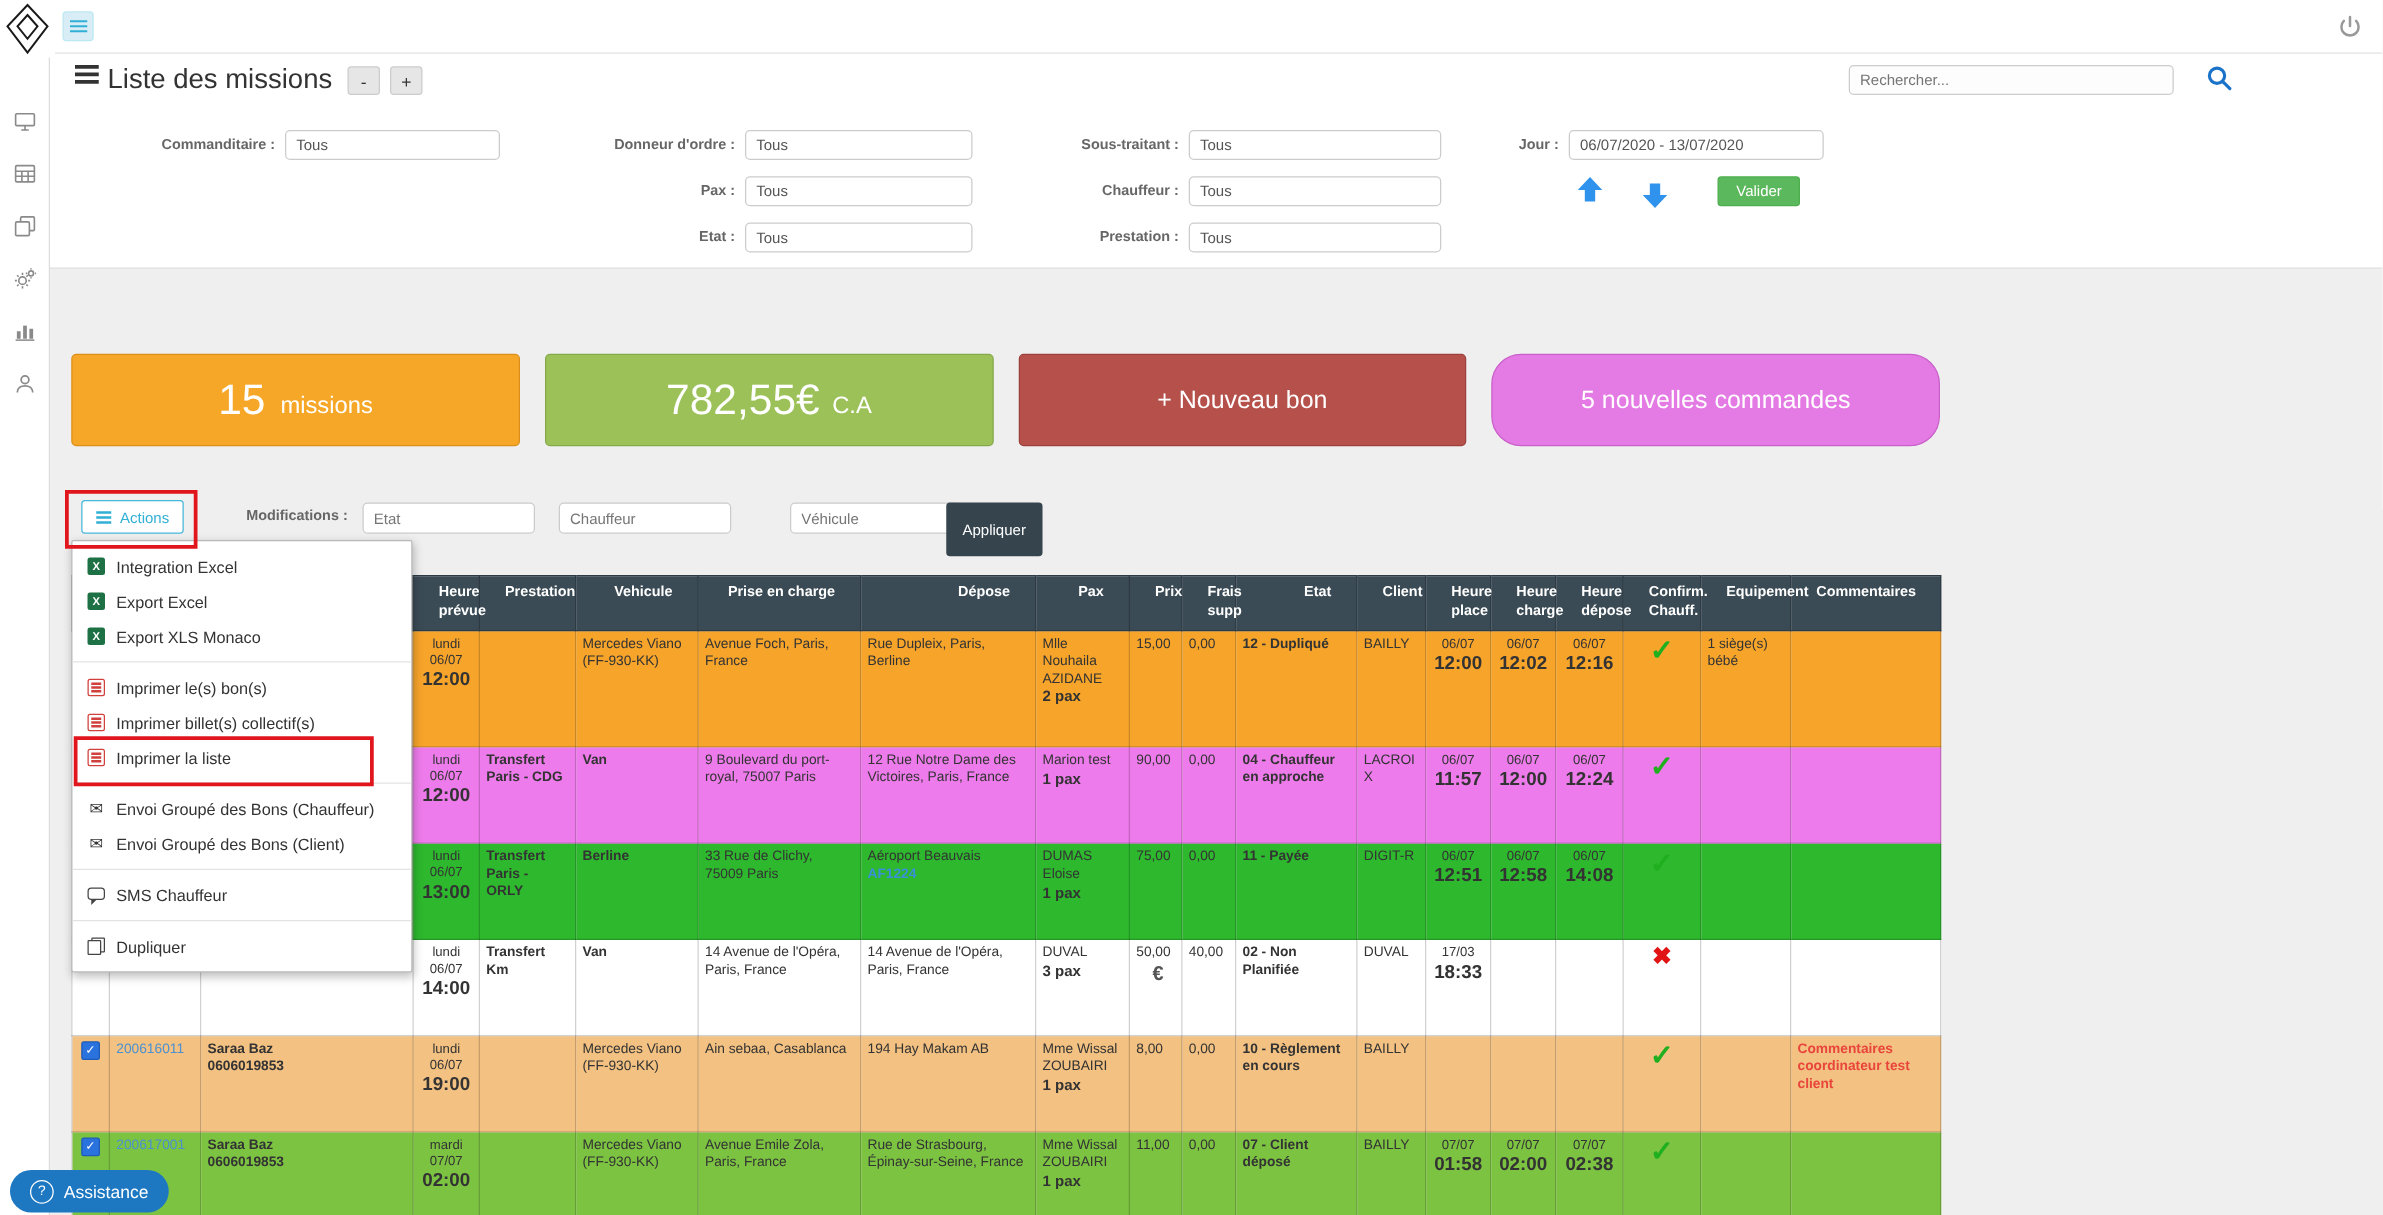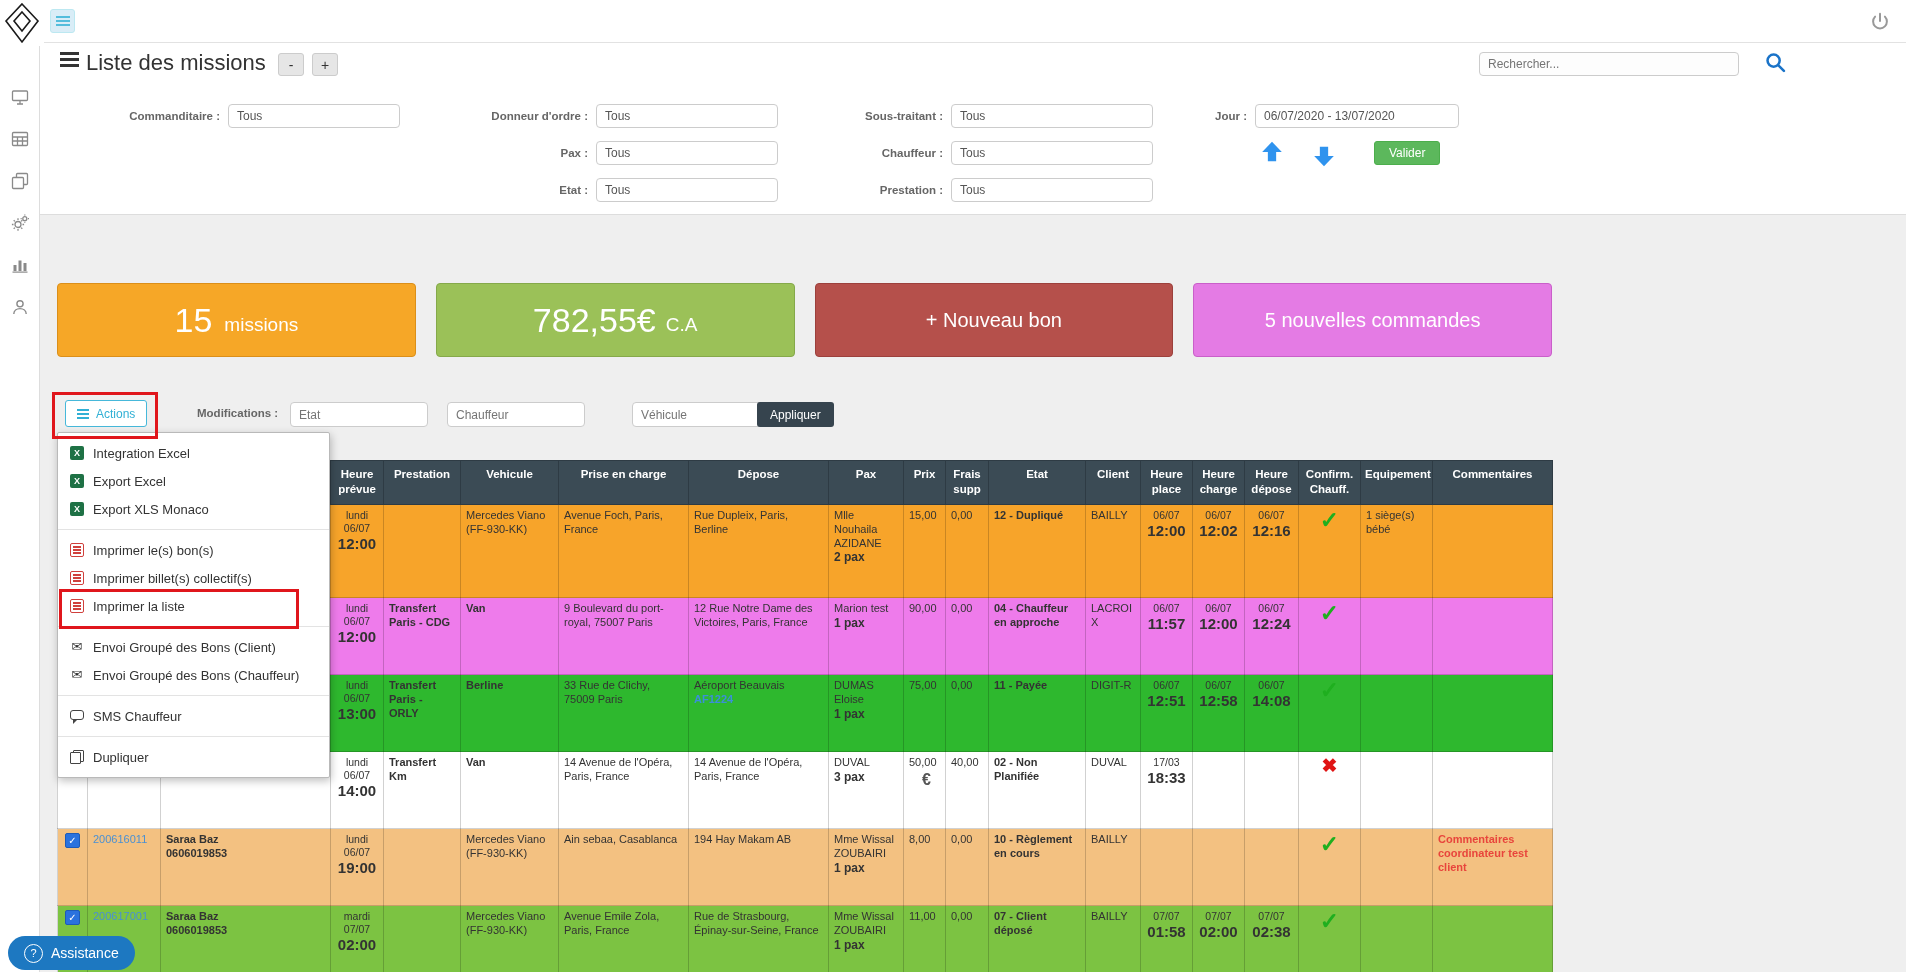--- a/index.html
+++ b/index.html
@@ -45,25 +45,25 @@
   .card{flex:1;height:72px;border-radius:4px;border:1px solid rgba(0,0,0,.18);display:flex;align-items:center;justify-content:center;color:#fff;cursor:pointer;gap:10px}
   .card-big{font-size:34px}
   .card-small{font-size:19px;align-self:center;margin-top:10px}
   .card-mid{font-size:20px}
   
   .actions-btn{position:absolute;left:65px;top:400px;height:27px;z-index:6;background:#fff;border:1px solid #46b8da;color:#31b0d5;border-radius:3px;font-size:12px;display:flex;align-items:center;gap:7px;padding:0 11px;cursor:pointer}
   .bars-sm{display:inline-block;width:12px;height:2px;background:#31b0d5;box-shadow:0 4px 0 #31b0d5,0 8px 0 #31b0d5;margin-top:-8px}
   .mod-label{position:absolute;left:197px;top:407px;z-index:6;font-size:11.5px;font-weight:bold;color:#666}
   .mod-input{position:absolute;top:402px;width:120px;height:23px;z-index:6;border:1px solid #ccc;border-radius:4px;padding:0 8px;font-size:12px;color:#555;background:#fff}
   #mod-etat{left:290px} #mod-chauffeur{left:447px} #mod-vehicule{left:632px}
-  .appliquer-btn{position:absolute;left:757px;top:402px;height:25px;z-index:6;background:#36444e;color:#fff;border:none;border-radius:3px;font-size:12px;padding:0 13px;cursor:pointer}
+  .appliquer-btn{position:absolute;left:757px;top:402px;height:43px;z-index:6;background:#36444e;color:#fff;border:none;border-radius:3px;font-size:12px;padding:0 13px;cursor:pointer}
   
   .tbl-wrap{position:absolute;left:57px;top:460px;z-index:3}
   table.missions{border-collapse:collapse;table-layout:fixed;width:1495px;background:#fff}
-  table.missions th{background:#3b4b55;color:#fff;font-size:11.5px;font-weight:bold;text-align:center;vertical-align:top;padding:6px 4px;border:1px solid #2e3b44;height:44px;box-sizing:border-box;line-height:1.3}
+  table.missions th{background:#3b4b55;color:#fff;font-size:11.5px;font-weight:bold;text-align:right;vertical-align:top;padding:6px 20px;border:1px solid #2e3b44;height:44px;box-sizing:border-box;line-height:1.3}
   table.missions td{font-size:11px;vertical-align:top;padding:4px 5px;border:1px solid rgba(0,0,0,.18);line-height:1.25;box-sizing:border-box;word-wrap:break-word}
   table.missions tbody tr{height:77px}
   table.missions tbody tr:first-child{height:93px}
   .tc{text-align:center}
   .bold{font-weight:bold}
   .dt{font-size:10.5px;text-align:center}
   .tm{font-size:15px;font-weight:bold;text-align:center}
   .pax-n{font-size:12px}
   .num-c{text-align:left}
   .bon-link{color:#4a90d2;cursor:pointer;text-decoration:none}
@@ -237,21 +237,21 @@
       <span class="card-big">15</span>
       <span class="card-small">missions</span>
     </div>
     <div class="card" style="background: rgb(155, 193, 88); border-color: rgb(133, 169, 74);">
       <span class="card-big">782,55€</span>
       <span class="card-small">C.A</span>
     </div>
     <div class="card" style="background: rgb(181, 80, 75); border-color: rgb(156, 64, 60);">
       <span class="card-mid">+ Nouveau bon</span>
     </div>
-    <div class="card" style="background: rgb(228, 123, 228); border-color: rgb(201, 95, 201);">
+    <div class="card" style="background: rgb(228, 123, 228); border-color: rgb(201, 95, 201); border-radius: 24px;">
       <span class="card-mid">5 nouvelles commandes</span>
     </div>
   </div>
 
 <button class="actions-btn">
     <span class="bars-sm"></span>
     <span>Actions</span>
   </button>
 <span class="mod-label">Modifications :</span>
 <input class="mod-input" id="mod-etat" placeholder="Etat" style="">
@@ -567,25 +567,25 @@
       <span class="ic ic-pdf"></span>
       <span>Imprimer billet(s) collectif(s)</span>
     </div>
     <div class="dd-item">
       <span class="ic ic-pdf"></span>
       <span>Imprimer la liste</span>
     </div>
     <div class="dd-sep"></div>
     <div class="dd-item">
       <span class="ic ic-env"></span>
+      <span>Envoi Groupé des Bons (Chauffeur)</span>
+    </div>
+    <div class="dd-item">
+      <span class="ic ic-env"></span>
       <span>Envoi Groupé des Bons (Client)</span>
-    </div>
-    <div class="dd-item">
-      <span class="ic ic-env"></span>
-      <span>Envoi Groupé des Bons (Chauffeur)</span>
     </div>
     <div class="dd-sep"></div>
     <div class="dd-item">
       <span class="ic ic-sms"></span>
       <span>SMS Chauffeur</span>
     </div>
     <div class="dd-sep"></div>
     <div class="dd-item">
       <span class="ic ic-copy"></span>
       <span>Dupliquer</span>

